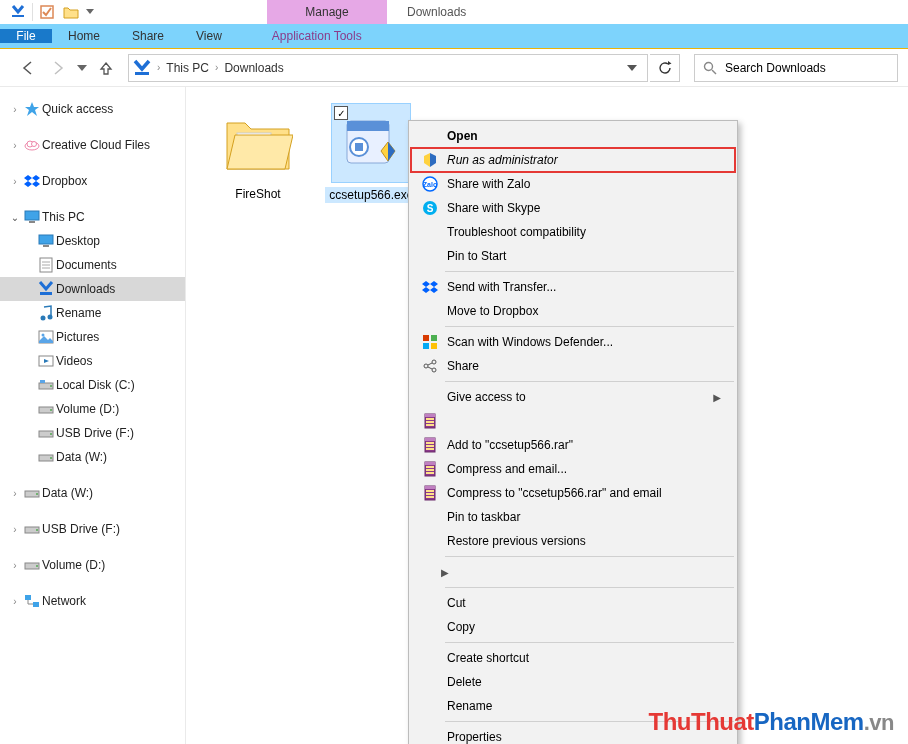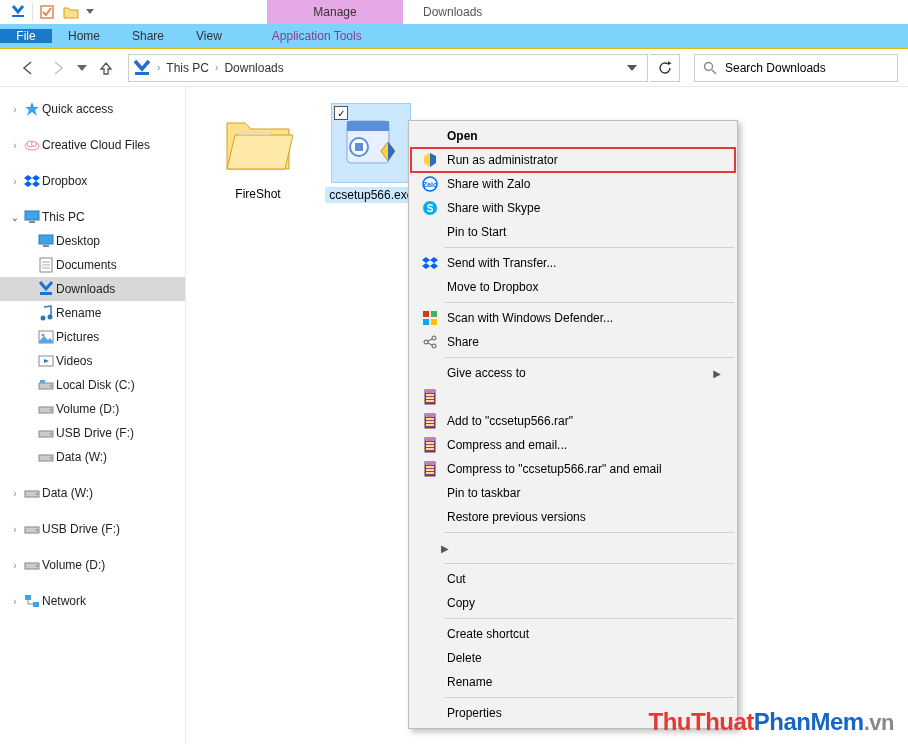--- a/index.html
+++ b/index.html
@@ -3,21 +3,21 @@
 <meta charset="utf-8">
 <style>
 * { margin:0; padding:0; box-sizing:border-box; font-family:"Segoe UI",Arial,sans-serif; }
 body { width:908px; height:744px; background:#fff; font-size:12px; color:#000; overflow:hidden; position:relative; }
 
 
 .titlebar { height:24px; display:flex; align-items:center; background:#fff; }
 .qat { display:flex; align-items:center; padding-left:6px; gap:0; }
 .qat-btn { width:24px; height:22px; display:flex; align-items:center; justify-content:center; }
 .qat-sep { width:1px; height:18px; background:#e0e0e0; margin:0 2px; }
-.ribbon-tab-extra { margin-left:170px; height:24px; background:#e6a8e6; color:#333; display:flex; align-items:center; justify-content:center; width:136px; font-size:12px; }
+.ribbon-tab-extra { margin-left:170px; height:24px; background:#e6a8e6; color:#333; display:flex; align-items:center; justify-content:center; width:120px; font-size:12px; }
 .title-text { margin-left:20px; font-size:12px; color:#555; }
 
 
 .ribbon { height:25px; display:flex; align-items:center; border-bottom:1px solid #eab308; background:#7dd3fc; }
 .ribbon-file { background:#1979ca; color:#fff; width:52px; display:flex; align-items:center; justify-content:center; font-size:12px; }
 .ribbon-tab { padding:0 16px; display:flex; align-items:center; font-size:12px; color:#333; }
 .ribbon-tab.context { color:#8a3c8a; }
 
 
 .navbar { height:38px; display:flex; align-items:center; padding:4px 10px 4px 14px; gap:2px; border-bottom:1px solid #eaeaea; }
@@ -52,21 +52,21 @@
 .file-item.selected .flabel { background:#cce8ff; padding:1px 4px; }
 .file-item .check { position:absolute; top:2px; left:2px; width:14px; height:14px; border:1px solid #555; background:#fff; font-size:10px; display:flex; align-items:center; justify-content:center; }
 
 
 .ctx-menu { position:absolute; top:120px; left:408px; width:330px; background:#f2f2f2; border:1px solid #bcbcbc; box-shadow:3px 3px 6px rgba(0,0,0,0.25); padding:3px 2px; font-size:12px; }
 .ctx-item { height:24px; display:flex; align-items:center; padding:0 14px 0 8px; position:relative; }
 .ctx-item .cicon { width:22px; display:flex; justify-content:center; align-items:center; }
 .ctx-item .clabel { flex:1; padding-left:6px; }
 .ctx-item .carrow { color:#555; font-size:10px; }
 .ctx-item.bold .clabel { font-weight:600; }
-.ctx-item.highlighted { outline:2px solid #e53935; outline-offset:-1px; }
+.ctx-item.highlighted { outline:2px solid #e53935; outline-offset:-1px;font-style:italic; }
 .ctx-sep { height:1px; background:#d0d0d0; margin:3px 1px 3px 34px; }
 
 
 .watermark { position:absolute; right:14px; bottom:8px; font-size:24px; font-weight:bold; letter-spacing:-0.5px; }
 .watermark .r { color:#e53935; }
 .watermark .b { color:#1766c2; }
 .watermark .g { color:#888; font-size:22px; font-weight:600; }
 
 svg { display:block; }
 </style>
@@ -426,20 +426,24 @@
       <span class="cicon">
         <svg width="16" height="16">
           <circle cx="8" cy="8" r="7" fill="#00aff0"></circle>
           <text x="8" y="12" font-size="10" text-anchor="middle" fill="#fff" font-weight="bold">S</text>
         </svg>
       </span>
       <span class="clabel">Share with Skype</span>
     </div>
     <div class="ctx-item">
       <span class="cicon"></span>
+      <span class="clabel">Troubleshoot compatibility</span>
+    </div>
+    <div class="ctx-item">
+      <span class="cicon"></span>
       <span class="clabel">Pin to Start</span>
     </div>
     <div class="ctx-sep"></div>
     <div class="ctx-item">
       <span class="cicon">
         <svg width="16" height="14">
           <path d="M4 1 L8 4 L4 7 L0 4 Z M12 1 L16 4 L12 7 L8 4 Z M4 7 L8 10 L4 13 L0 10 Z M12 7 L16 10 L12 13 L8 10 Z" fill="#0061fe"></path>
         </svg>
       </span>
       <span class="clabel">Send with Transfer...</span>

